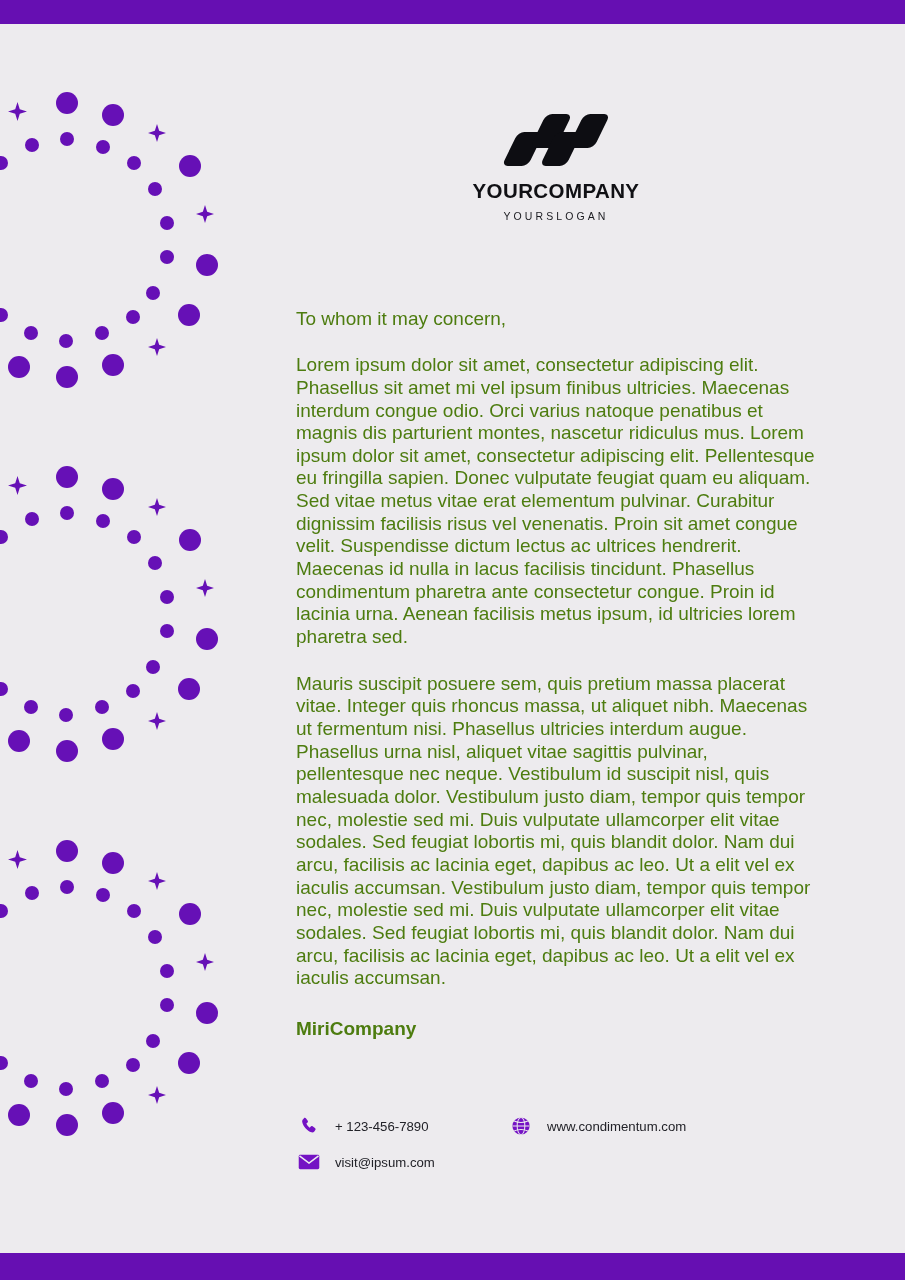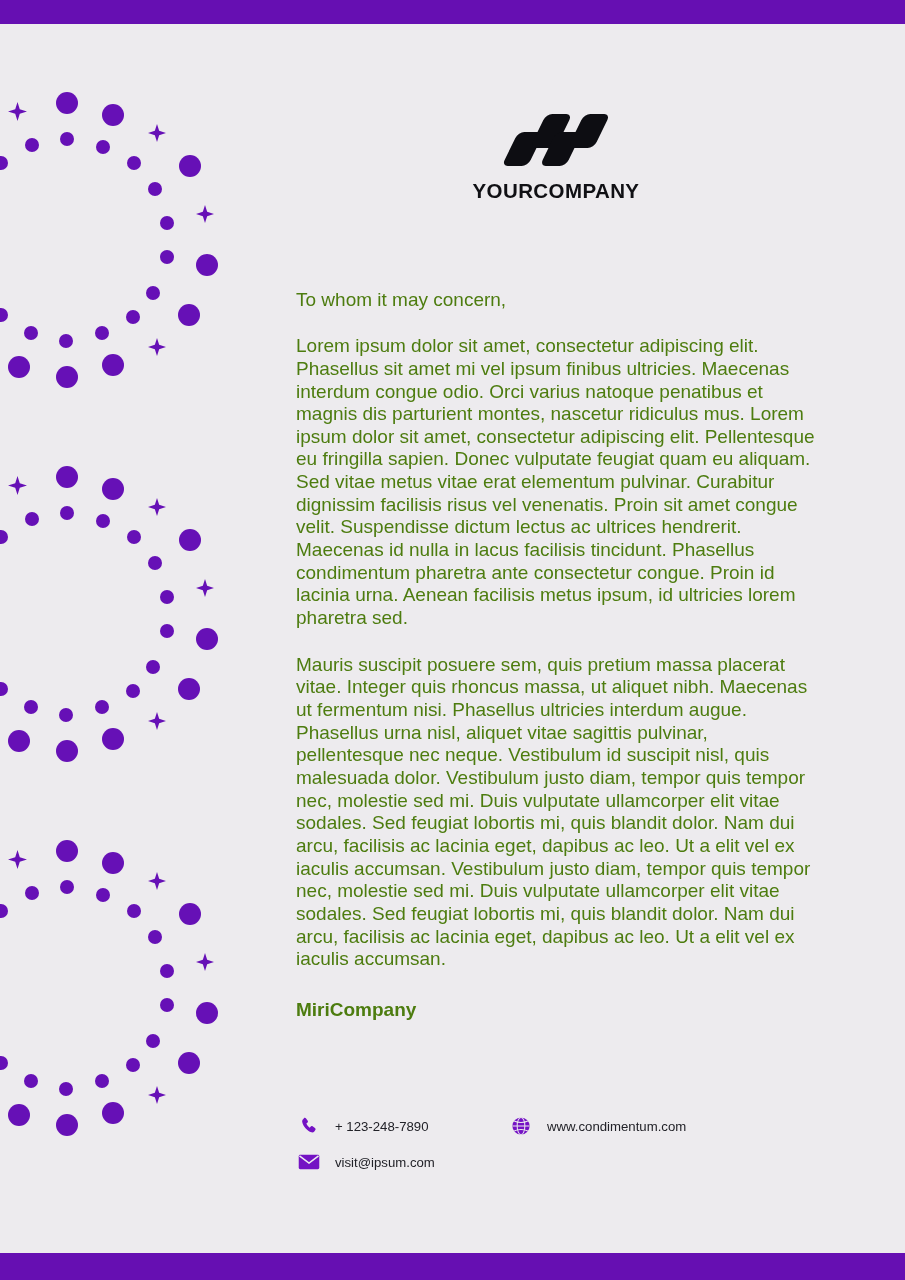--- a/index.html
+++ b/index.html
@@ -236,41 +236,42 @@
 <div id="content">
 
   <div id="logo-block">
     <div id="logo-mark">
       <i class="p1"></i>
         <i class="p2"></i>
         <i class="p3"></i>
         <i class="p4"></i>
     </div>
     <div id="company-name">YOURCOMPANY</div>
+    <div id="company-slogan">YOURSLOGAN</div>
   </div>
 
   <div id="letter">
     <p class="salutation">To whom it may concern,</p>
     <p class="para">Lorem ipsum dolor sit amet, consectetur adipiscing elit. Phasellus sit amet mi vel ipsum finibus ultricies. Maecenas interdum congue odio. Orci varius natoque penatibus et magnis dis parturient montes, nascetur ridiculus mus. Lorem ipsum dolor sit amet, consectetur adipiscing elit. Pellentesque eu fringilla sapien. Donec vulputate feugiat quam eu aliquam. Sed vitae metus vitae erat elementum pulvinar. Curabitur dignissim facilisis risus vel venenatis. Proin sit amet congue velit. Suspendisse dictum lectus ac ultrices hendrerit. Maecenas id nulla in lacus facilisis tincidunt. Phasellus condimentum pharetra ante consectetur congue. Proin id lacinia urna. Aenean facilisis metus ipsum, id ultricies lorem pharetra sed.</p>
     <p class="para">Mauris suscipit posuere sem, quis pretium massa placerat vitae. Integer quis rhoncus massa, ut aliquet nibh. Maecenas ut fermentum nisi. Phasellus ultricies interdum augue. Phasellus urna nisl, aliquet vitae sagittis pulvinar, pellentesque nec neque. Vestibulum id suscipit nisl, quis malesuada dolor. Vestibulum justo diam, tempor quis tempor nec, molestie sed mi. Duis vulputate ullamcorper elit vitae sodales. Sed feugiat lobortis mi, quis blandit dolor. Nam dui arcu, facilisis ac lacinia eget, dapibus ac leo. Ut a elit vel ex iaculis accumsan. Vestibulum justo diam, tempor quis tempor nec, molestie sed mi. Duis vulputate ullamcorper elit vitae sodales. Sed feugiat lobortis mi, quis blandit dolor. Nam dui arcu, facilisis ac lacinia eget, dapibus ac leo. Ut a elit vel ex iaculis accumsan.</p>
     <p class="signature">MiriCompany</p>
   </div>
 
 </div>
 
 <div id="footer">
 
   <div class="contact-row">
     <div class="contact-col left">
       <span class="c-icon">
         <svg width="22" height="22" viewBox="0 0 24 24">
           <path fill="#7412c4" d="M6.6 3.3c.7-.5 1.7-.3 2.2.4l1.8 2.6c.5.7.3 1.6-.4 2.1l-1.1.8c.6 1.6 2 3.4 3.7 4.6l.9-1.1c.5-.7 1.5-.8 2.2-.3l2.6 1.8c.7.5.9 1.5.4 2.2l-1.1 1.5c-.7 1-2 1.4-3.2 1-2.3-.7-4.6-2.4-6.4-4.5C6.4 12.3 5 9.8 4.6 7.5c-.2-1.2.3-2.4 1.3-3.1z"></path>
         </svg>
       </span>
-      <span>+ 123-248-7890</span>
+      <span>+ 123-456-7890</span>
     </div>
     <div class="contact-col right">
       <span class="c-icon">
         <svg width="22" height="22" viewBox="0 0 24 24">
           <circle cx="12" cy="12" r="9.4" fill="#7412c4"></circle>
           <g stroke="#edebee" stroke-width="1.1" fill="none">
             <ellipse cx="12" cy="12" rx="4.2" ry="9.4"></ellipse>
             <line x1="2.8" y1="12" x2="21.2" y2="12"></line>
             <path d="M4.6 6.6c2 1.1 4.6 1.7 7.4 1.7s5.4-.6 7.4-1.7"></path>
             <path d="M4.6 17.4c2-1.1 4.6-1.7 7.4-1.7s5.4.6 7.4 1.7"></path>

